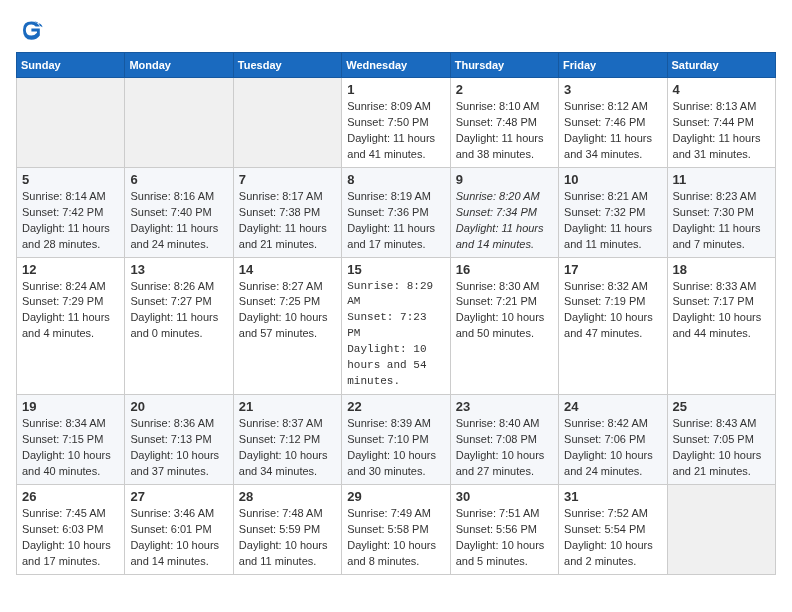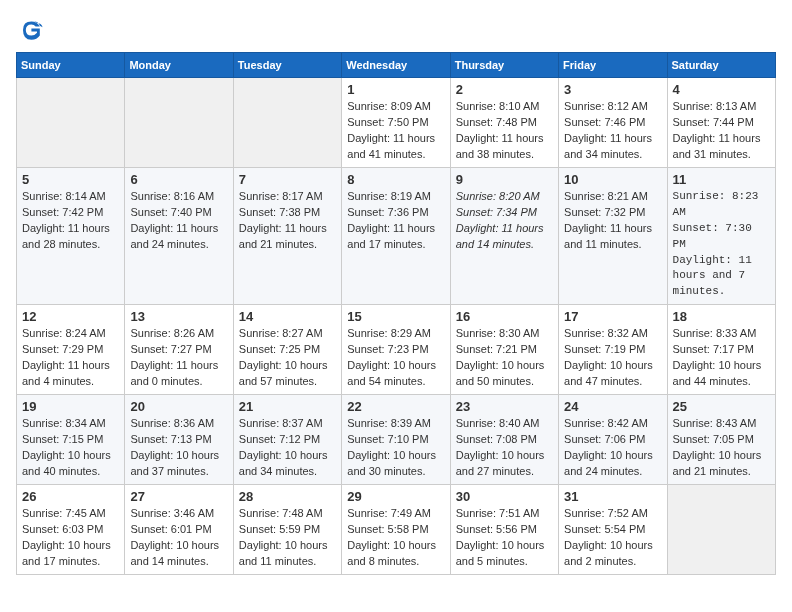--- a/index.html
+++ b/index.html
@@ -188,21 +188,21 @@
 Daylight: 11 hours and 14 minutes.</div>
         </td>
         <td>
           <span class="day-num">10</span>
           <div class="day-info" style="white-space: pre-line;">Sunrise: 8:21 AM
 Sunset: 7:32 PM
 Daylight: 11 hours and 11 minutes.</div>
         </td>
         <td>
           <span class="day-num">11</span>
-          <div class="day-info" style="white-space: pre-line; font-family: Liberation Mono, monospace;">Sunrise: 8:23 AM
+          <div class="day-info" style="white-space: pre-line;">Sunrise: 8:23 AM
 Sunset: 7:30 PM
 Daylight: 11 hours and 7 minutes.</div>
         </td>
       </tr>
       <tr>
         <td>
           <span class="day-num">12</span>
           <div class="day-info" style="white-space: pre-line;">Sunrise: 8:24 AM
 Sunset: 7:29 PM
 Daylight: 11 hours and 4 minutes.</div>
@@ -214,21 +214,21 @@
 Daylight: 11 hours and 0 minutes.</div>
         </td>
         <td>
           <span class="day-num">14</span>
           <div class="day-info" style="white-space: pre-line;">Sunrise: 8:27 AM
 Sunset: 7:25 PM
 Daylight: 10 hours and 57 minutes.</div>
         </td>
         <td>
           <span class="day-num">15</span>
-          <div class="day-info" style="white-space: pre-line;">Sunrise: 8:29 AM
+          <div class="day-info" style="white-space: pre-line; font-family: Liberation Mono, monospace;">Sunrise: 8:29 AM
 Sunset: 7:23 PM
 Daylight: 10 hours and 54 minutes.</div>
         </td>
         <td>
           <span class="day-num">16</span>
           <div class="day-info" style="white-space: pre-line;">Sunrise: 8:30 AM
 Sunset: 7:21 PM
 Daylight: 10 hours and 50 minutes.</div>
         </td>
         <td>

